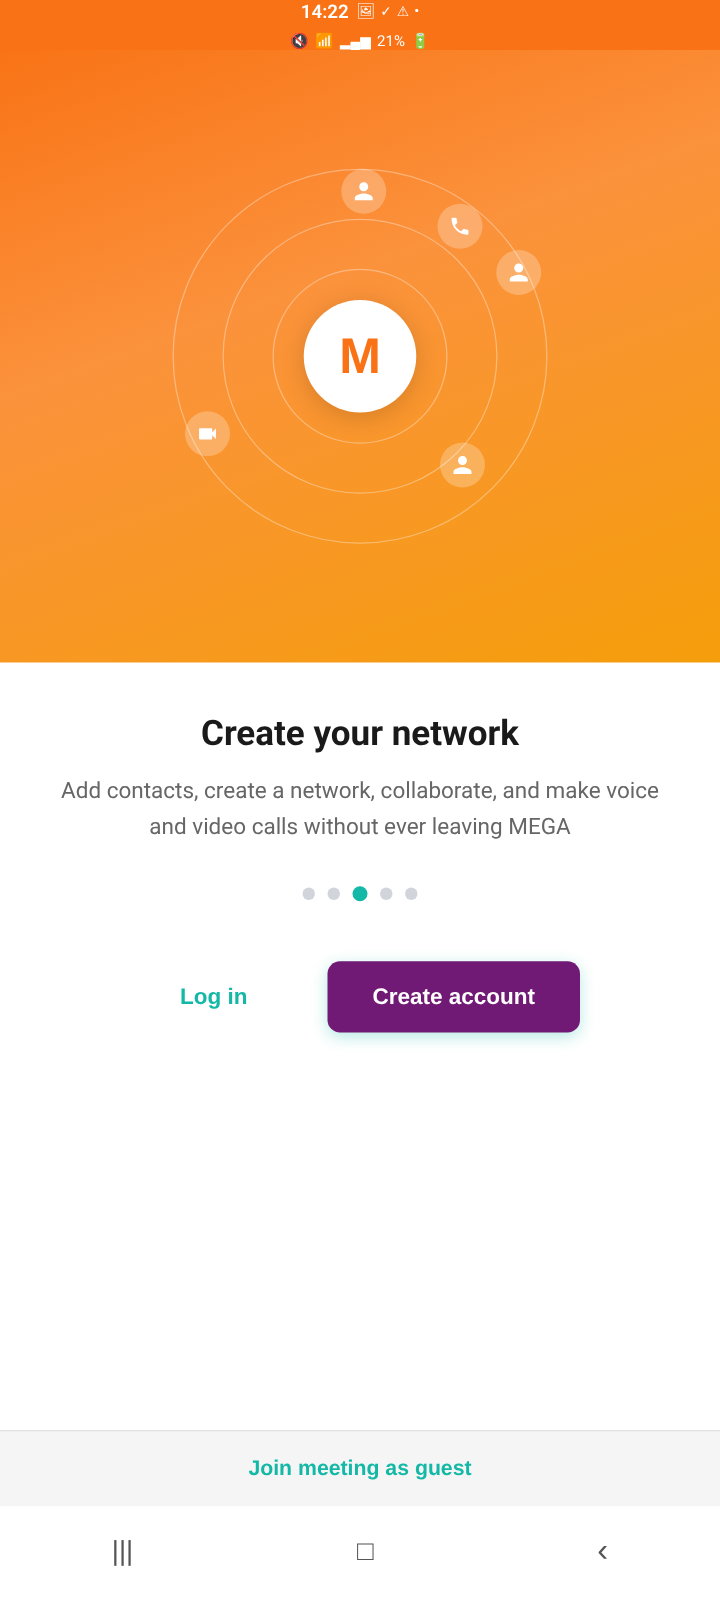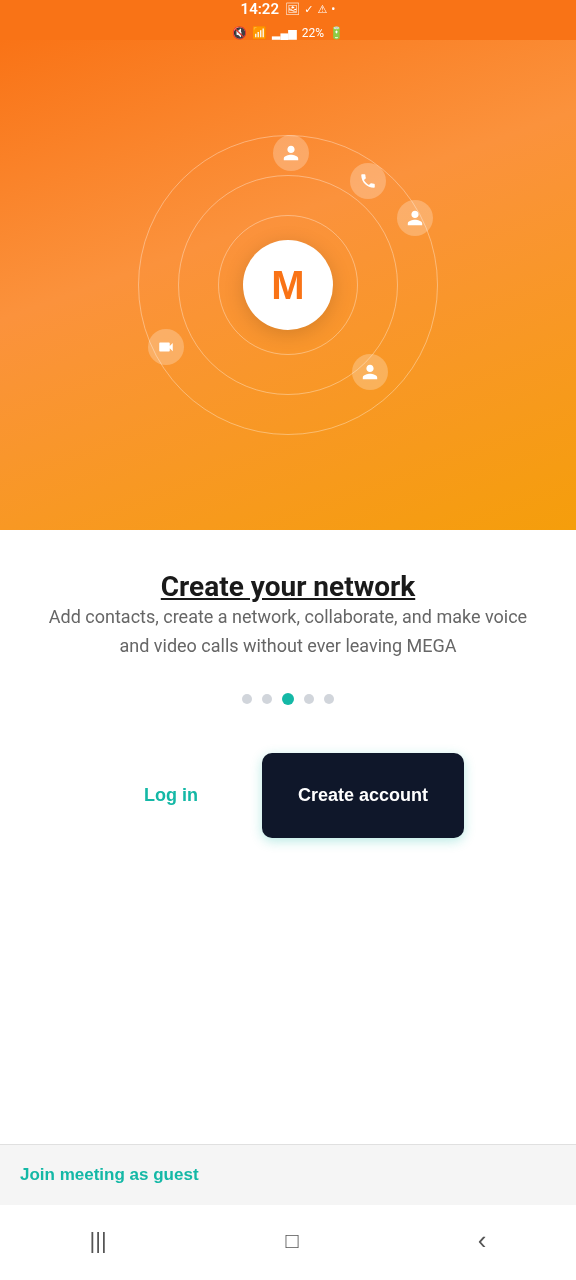--- a/index.html
+++ b/index.html
@@ -128,21 +128,21 @@
     .content-section {
       background: #fff;
       padding: 40px 32px 20px;
       text-align: center;
     }
 
     .main-title {
       font-size: 28px;
       font-weight: 700;
       color: #1a1a1a;
-      text-decoration: underline;
+      margin-bottom: 16px;
     }
 
     .subtitle {
       font-size: 18px;
       color: #666;
       line-height: 1.6;
       margin-bottom: 32px;
     }
 
     
@@ -179,26 +179,26 @@
       border: none;
       color: #14b8a6;
       font-size: 18px;
       font-weight: 600;
       padding: 16px 32px;
       cursor: pointer;
       border-radius: 8px;
     }
 
     .btn-create {
-      background: #0f172a;
+      background: #701a75;
       border: none;
       color: #fff;
       font-size: 18px;
       font-weight: 600;
-      padding: 32px 36px;
+      padding: 18px 36px;
       cursor: pointer;
       border-radius: 10px;
       box-shadow: 0 3px 12px rgba(20,184,166,0.3);
     }
 
     
     .bottom-bar {
       position: fixed;
       bottom: 0;
       width: 576px;
@@ -208,21 +208,21 @@
 
     .join-guest-btn {
       width: 100%;
       background: transparent;
       border: none;
       color: #14b8a6;
       font-size: 17px;
       font-weight: 600;
       padding: 20px;
       cursor: pointer;
-      text-align: left;
+      text-align: center;
     }
 
     .nav-bar {
       display: flex;
       align-items: center;
       justify-content: space-around;
       padding: 12px 0 16px;
       background: #fff;
     }
     .nav-btn {
@@ -250,21 +250,21 @@
       <span class="status-icon">🖼</span>
       <span class="status-icon" style="font-size:11px">✓</span>
       <span class="status-icon" style="font-size:11px">⚠</span>
       <span class="status-icon">•</span>
     </div>
   </div>
   <div class="status-right">
     <span>🔇</span>
     <span>📶</span>
     <span style="font-size:11px">▂▄▆</span>
-    <span>22%</span>
+    <span>21%</span>
     <span>🔋</span>
   </div>
 </div>
 
 <div class="hero-section">
   <div class="network-illustration">
 
     <div class="orbit-ring ring-1"></div>
     <div class="orbit-ring ring-2"></div>
     <div class="orbit-ring ring-3"></div>

